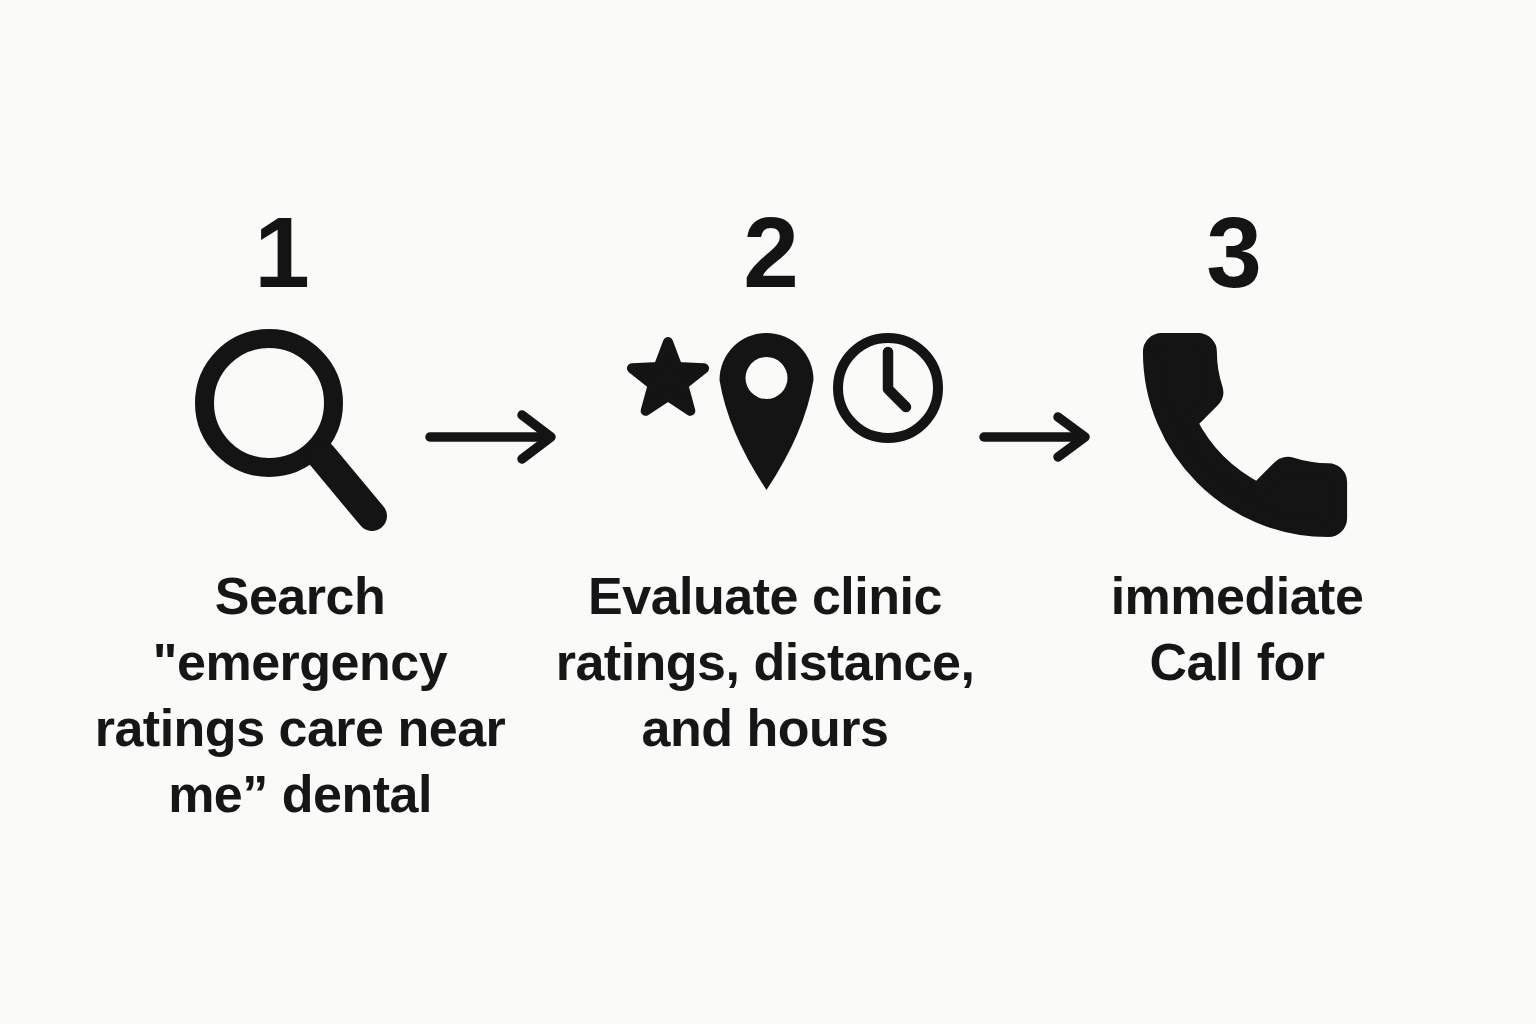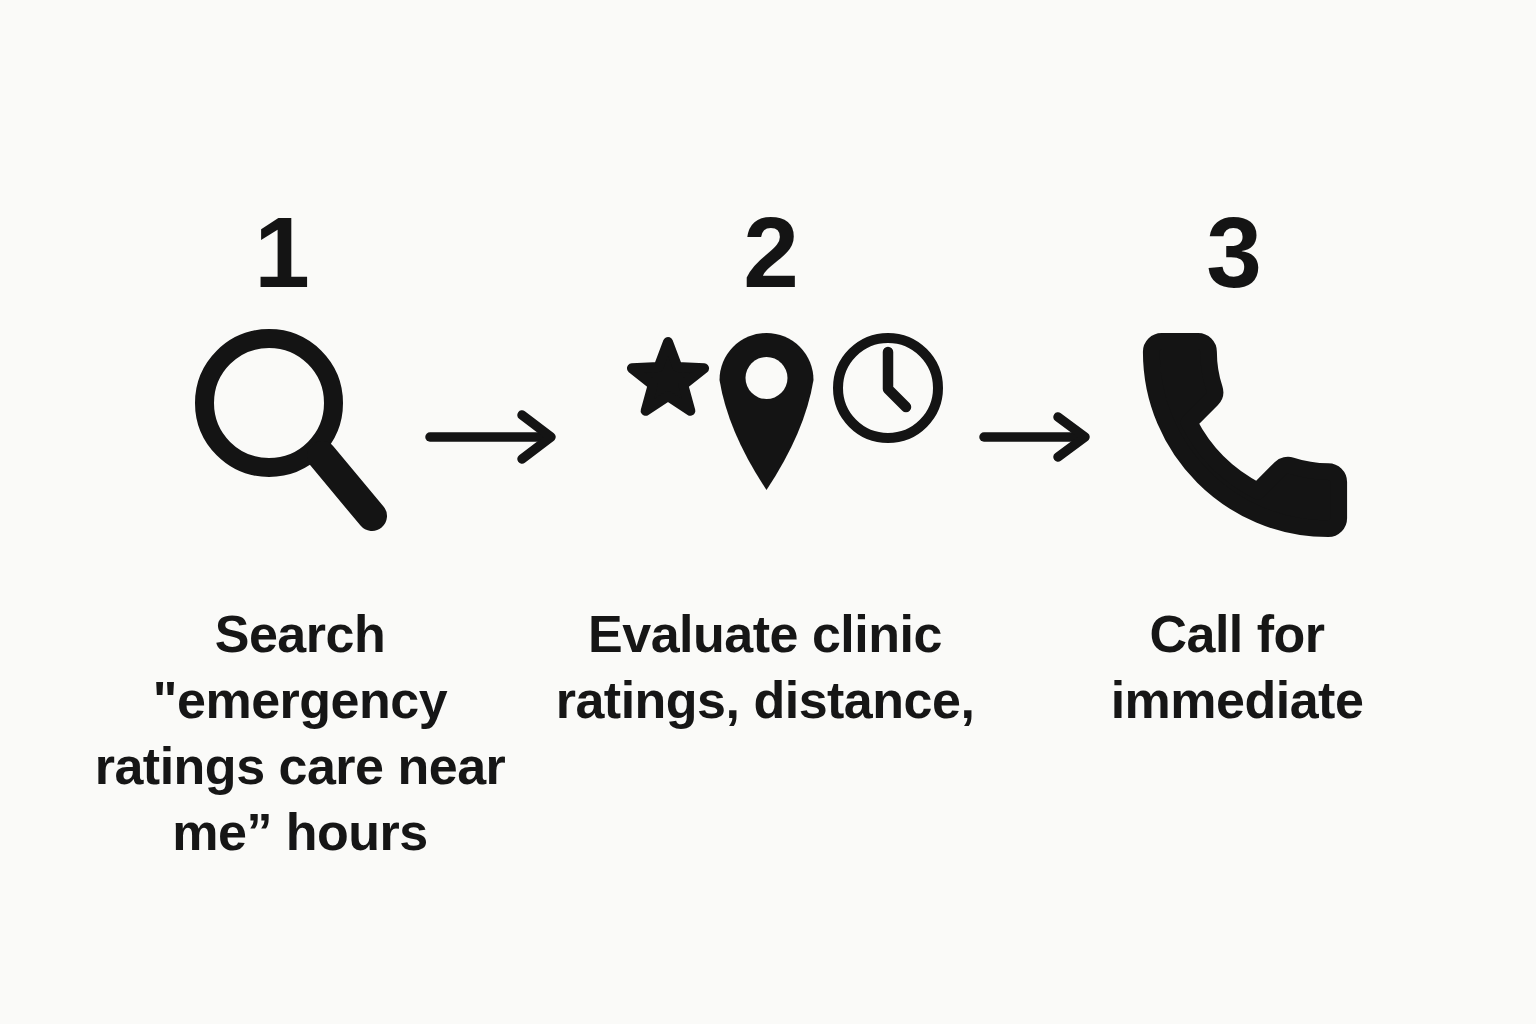--- a/index.html
+++ b/index.html
@@ -28,21 +28,20 @@
   .icon-box { position:absolute; }
   .step-label {
     position:absolute;
     top:563px;
     text-align:center;
     font-size:52px;
     font-weight:700;
     line-height:66px;
     letter-spacing:-0.5px;
     color:#161616;
-    margin-top:38px;
   }
   svg { display:block; }
 </style>
 </head>
 <body>
 
 <div class="canvas">
 
   <div class="step-number" style="left:226px;">1</div>
 
@@ -50,21 +49,21 @@
     <svg width="220" height="220" viewBox="0 0 220 220" aria-hidden="true">
       <circle cx="94" cy="83" r="64.5" fill="none" stroke="#141414" stroke-width="19"></circle>
       <line x1="147" y1="136" x2="197" y2="196" stroke="#141414" stroke-width="30" stroke-linecap="round"></line>
     </svg>
   </div>
 
   <div class="step-label" style="left:58px; width:484px;">
       <div>Search</div>
       <div>"emergency</div>
       <div>ratings care near</div>
-      <div>me”  hours</div>
+      <div>me”  dental</div>
     </div>
 
   <div class="icon-box" style="left:425px; top:407px;">
     <svg width="135" height="60" viewBox="0 0 135 60" aria-hidden="true">
       <line x1="5" y1="30" x2="122" y2="30" stroke="#141414" stroke-width="9.5" stroke-linecap="round"></line>
       <path d="M 97 8 L 126 30 L 97 52" fill="none" stroke="#141414" stroke-width="9.5" stroke-linecap="round" stroke-linejoin="round"></path>
     </svg>
   </div>
 
   <div class="step-number" style="left:715px;">2</div>
@@ -84,35 +83,36 @@
       <g>
         <circle cx="273" cy="68" r="50" fill="none" stroke="#141414" stroke-width="10"></circle>
         <path d="M 273 32 L 273 69 L 291 87" fill="none" stroke="#141414" stroke-width="10.5" stroke-linecap="round" stroke-linejoin="round"></path>
       </g>
     </svg>
   </div>
 
   <div class="step-label" style="left:540px; width:450px;">
       <div>Evaluate clinic</div>
       <div>ratings, distance,</div>
+      <div>and hours</div>
     </div>
 
   <div class="icon-box" style="left:978px; top:407px;">
     <svg width="115" height="60" viewBox="0 0 115 60" aria-hidden="true">
       <line x1="6" y1="30" x2="103" y2="30" stroke="#141414" stroke-width="9.5" stroke-linecap="round"></line>
       <path d="M 80 10 L 107 30 L 80 50" fill="none" stroke="#141414" stroke-width="9.5" stroke-linecap="round" stroke-linejoin="round"></path>
     </svg>
   </div>
 
   <div class="step-number" style="left:1178px;">3</div>
 
   <div class="icon-box" style="left:1120px; top:310px;">
     <svg width="250" height="250" viewBox="0 0 24 24" aria-hidden="true">
       <path d="M6.62 10.79c1.44 2.83 3.76 5.14 6.59 6.59l2.2-2.2c.27-.27.67-.36 1.02-.24 1.12.37 2.33.57 3.57.57.55 0 1 .45 1 1V20c0 .55-.45 1-1 1-9.39 0-17-7.61-17-17 0-.55.45-1 1-1h3.5c.55 0 1 .45 1 1 0 1.25.2 2.45.57 3.57.11.35.03.74-.25 1.02l-2.2 2.2z" fill="#141414" stroke="#141414" stroke-width="1.6" stroke-linejoin="round"></path>
     </svg>
   </div>
 
   <div class="step-label" style="left:1015px; width:444px;">
+      <div>immediate</div>
       <div>Call for</div>
-      <div>immediate</div>
     </div>
 
 </div>
 
 </body></html>

